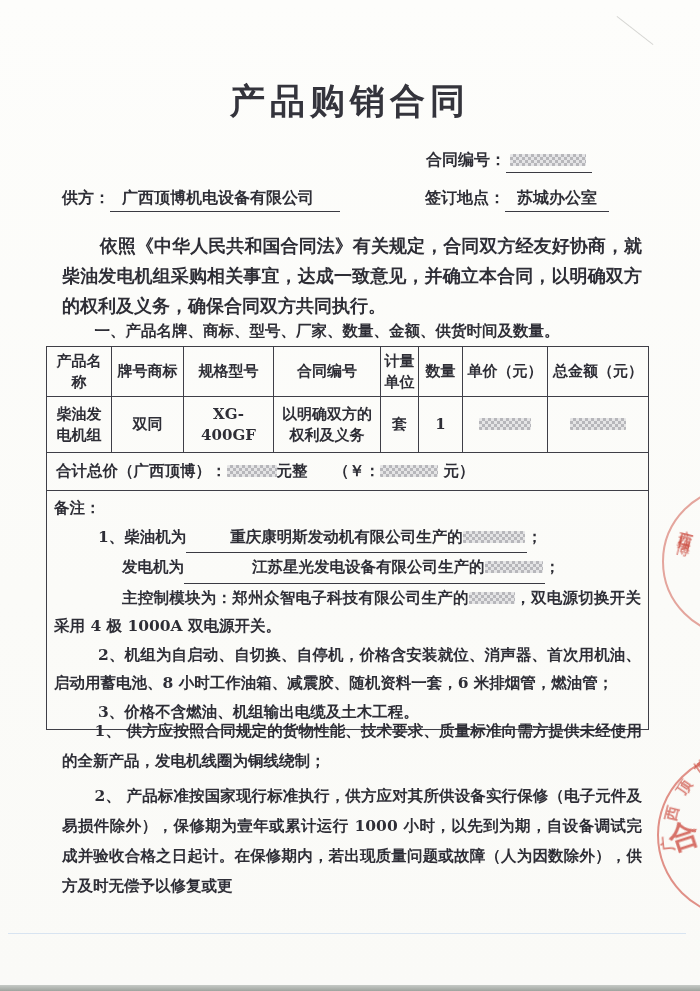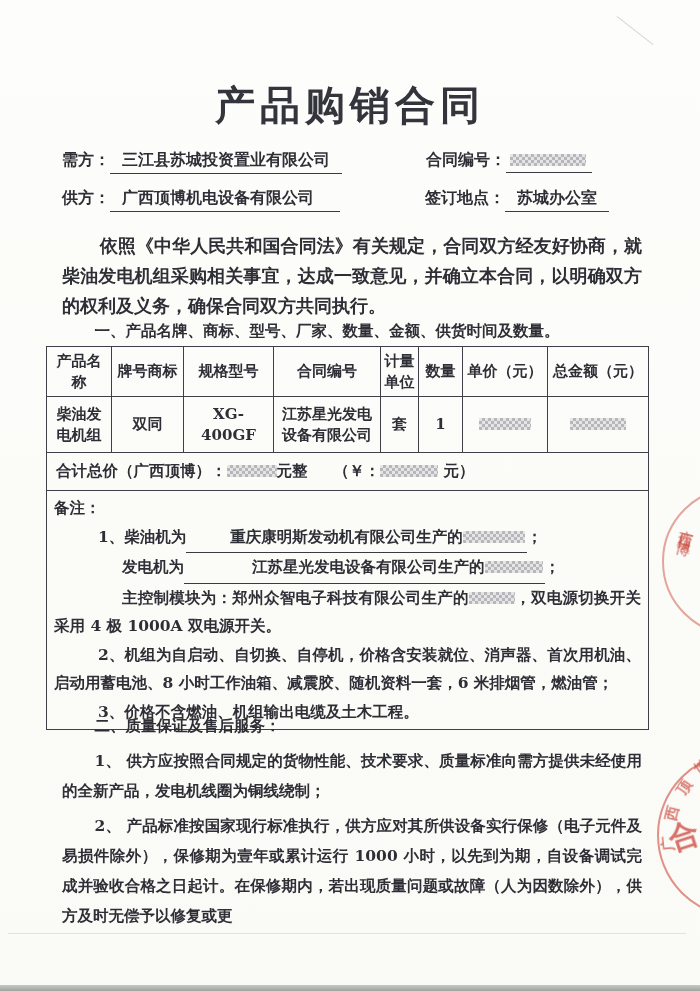--- a/index.html
+++ b/index.html
@@ -4,21 +4,21 @@
 <style>
   html,body{margin:0;padding:0;background:#ffffff;}
   .page{
     position:relative;width:700px;height:991px;overflow:hidden;
     background:linear-gradient(180deg,#fdfdfb 0%,#fbfbf8 60%,#fafaf7 100%);
     font-family:"DejaVu Serif","Liberation Serif",serif;
     color:#2e2e36;-webkit-font-smoothing:antialiased;
   }
   
   .doc-title{position:absolute;top:78px;left:0;width:100%;text-align:center;
-    font-size:40px;font-weight:700;letter-spacing:5px;color:#34343c;}
+    font-size:35px;font-weight:700;letter-spacing:5px;color:#34343c;}
   
   .meta{position:absolute;top:150px;left:62px;width:600px;height:64px;font-size:16px;font-weight:700;}
   .meta .cell{position:absolute;white-space:nowrap;}
   .m-buyer{left:0;top:0;}
   .m-contract{left:364px;top:0;}
   .m-supplier{left:0;top:38px;}
   .m-place{left:363px;top:38px;}
   .ul{border-bottom:1.5px solid #3a3a42;padding:0 12px 2px 12px;display:inline-block;}
   .ul-tight{border-bottom:1.5px solid #3a3a42;padding:0 6px 3px 4px;display:inline-block;}
   
@@ -72,23 +72,20 @@
     color:rgba(200,56,44,.7);transform:rotate(-18deg);filter:blur(.3px);}
 </style>
 </head>
 <body>
 
 <div class="page">
 
   <div class="doc-title">产品购销合同</div>
 
   <div class="meta">
-    <div class="cell m-buyer">
-      <span>需方：</span><span class="ul">三江县苏城投资置业有限公司</span>
-    </div>
     <div class="cell m-contract">
       <span>合同编号：</span><span class="ul-tight"><span class="redact" style="width:76px"></span></span>
     </div>
     <div class="cell m-supplier">
       <span>供方：</span><span class="ul" style="padding-right:26px">广西顶博机电设备有限公司</span>
     </div>
     <div class="cell m-place">
       <span>签订地点：</span><span class="ul">苏城办公室</span>
     </div>
   </div>
@@ -116,21 +113,21 @@
       <th>合同编号</th>
       <th>计量单位</th>
       <th>数量</th>
       <th>单价（元）</th>
       <th>总金额（元）</th>
     </tr>
     <tr class="row-data">
       <td>柴油发电机组</td>
       <td>双同</td>
       <td>XG-400GF</td>
-      <td>江苏星光发电设备有限公司</td>
+      <td>以明确双方的权利及义务</td>
       <td>套</td>
       <td>1</td>
       <td><span class="redact" style="width:52px"></span></td>
       <td><span class="redact" style="width:56px"></span></td>
     </tr>
     <tr class="row-total">
       <td colspan="8">
         <span>合计总价（广西顶博）：</span><span class="redact" style="width:50px"></span><span>元整</span><span class="yuan-gap"></span><span>（￥：</span><span class="redact" style="width:58px"></span> <span>元）</span>
       </td>
     </tr>
@@ -143,21 +140,20 @@
           <p class="r-cont"><span>主控制模块为：郑州众智电子科技有限公司生产的</span><span class="redact" style="width:46px"></span><span>，双电源切换开关采用 4 极 1000A 双电源开关。</span></p>
           <p class="r-num">2、机组为自启动、自切换、自停机，价格含安装就位、消声器、首次用机油、启动用蓄电池、8 小时工作油箱、减震胶、随机资料一套，6 米排烟管，燃油管；</p>
           <p class="r-num">3、价格不含燃油、机组输出电缆及土木工程。</p>
         </div>
       </td>
     </tr>
   </tbody>
     </table>
 
   <div class="sec2">
-    <p class="sec2-head">二、质量保证及售后服务：</p>
     <p>1、 供方应按照合同规定的货物性能、技术要求、质量标准向需方提供未经使用的全新产品，发电机线圈为铜线绕制；</p>
     <p>2、 产品标准按国家现行标准执行，供方应对其所供设备实行保修（电子元件及易损件除外），保修期为壹年或累计运行 1000 小时，以先到为期，自设备调试完成并验收合格之日起计。在保修期内，若出现质量问题或故障（人为因数除外），供方及时无偿予以修复或更</p>
   </div>
 
   <div class="seal seal-top">
     <span class="seal-col">广西顶博</span>
   </div>
   <div class="seal seal-bottom">
     <span class="ring c1">博</span>
     <span class="ring c2">顶</span>

